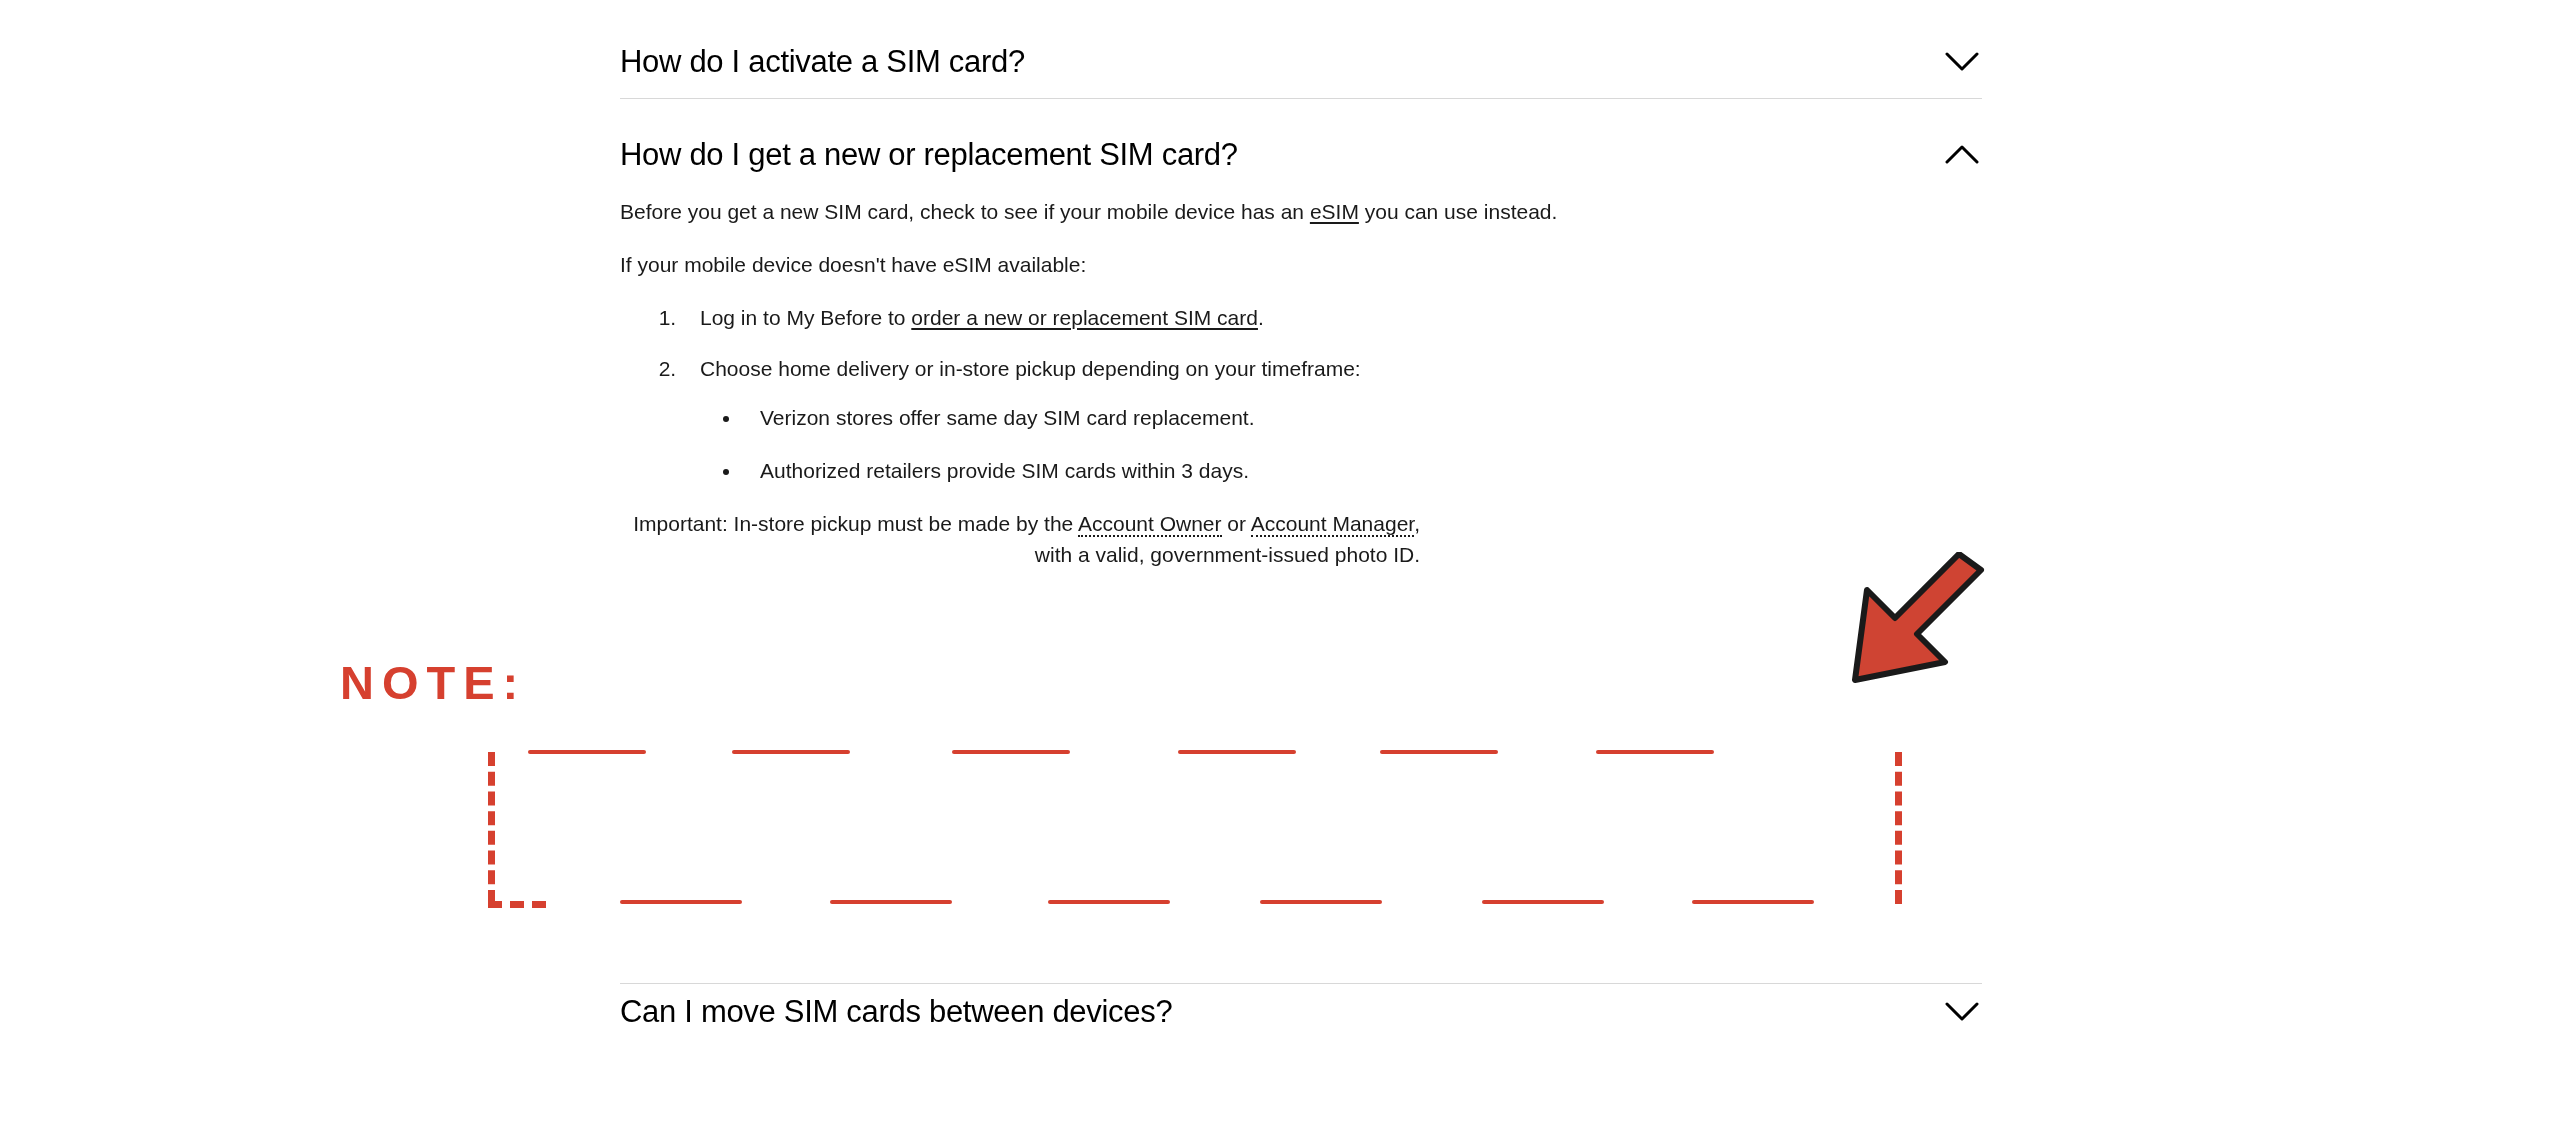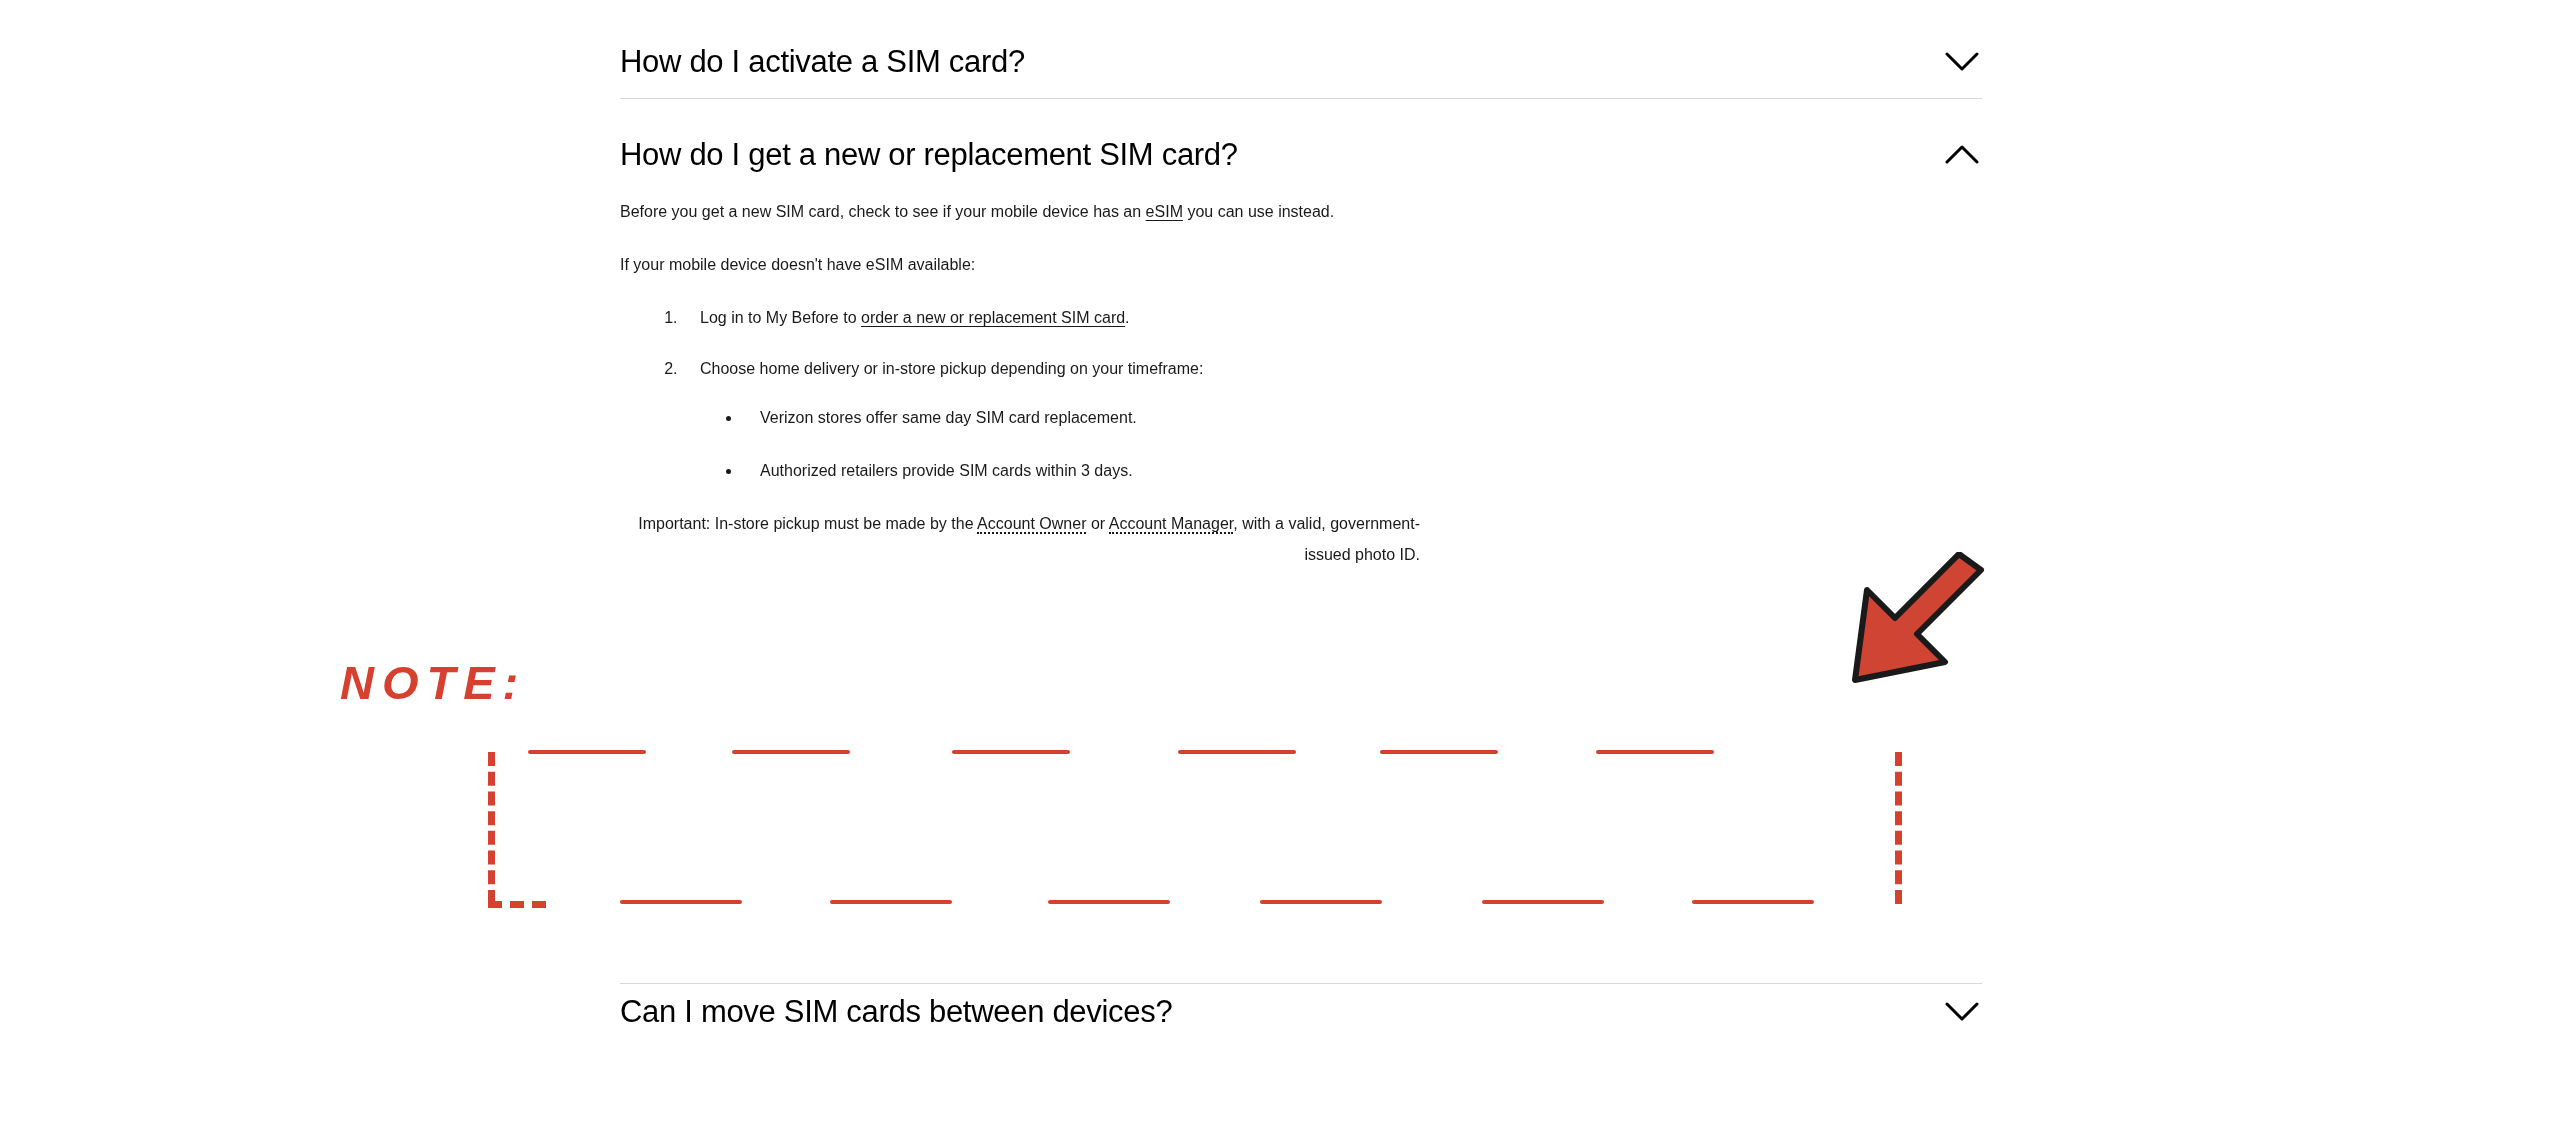--- a/index.html
+++ b/index.html
@@ -63,21 +63,21 @@
   #item1 { position: absolute; top: 42px; left: 0; width: 1362px; }
   #div1 { position: absolute; top: 98px; left: 0; width: 1362px; }
 
   
   #item2 { position: absolute; top: 135px; left: 0; width: 1362px; }
   #body2 {
     position: absolute;
     top: 196px;
     left: 0;
     width: 1362px;
-    font-size: 16px;
+    font-size: 21px;
     line-height: 31px;
     color: #1a1a1a;
   }
   #body2 p { margin: 0 0 22px 0; }
   #body2 a {
     color: #1a1a1a;
     text-decoration: underline;
     text-underline-offset: 3px;
   }
   ol.steps {
@@ -107,21 +107,21 @@
     border-bottom: 2px dotted #1a1a1a;
     text-decoration: none;
     color: #1a1a1a;
   }
   #div2 { position: absolute; top: 983px; left: 0; width: 1362px; }
 
   
   #item3 { position: absolute; top: 992px; left: 0; width: 1362px; }
 
   
-  .ann { position: absolute; pointer-events: none; font-style: italic; }
+  .ann { position: absolute; pointer-events: none; }
   .note-label {
     left: 340px;
     top: 655px;
     font-size: 47px;
     font-weight: 700;
     letter-spacing: 8px;
     color: #d6402f;
     font-family: "Liberation Sans", sans-serif;
   }
   .ul-mark {

